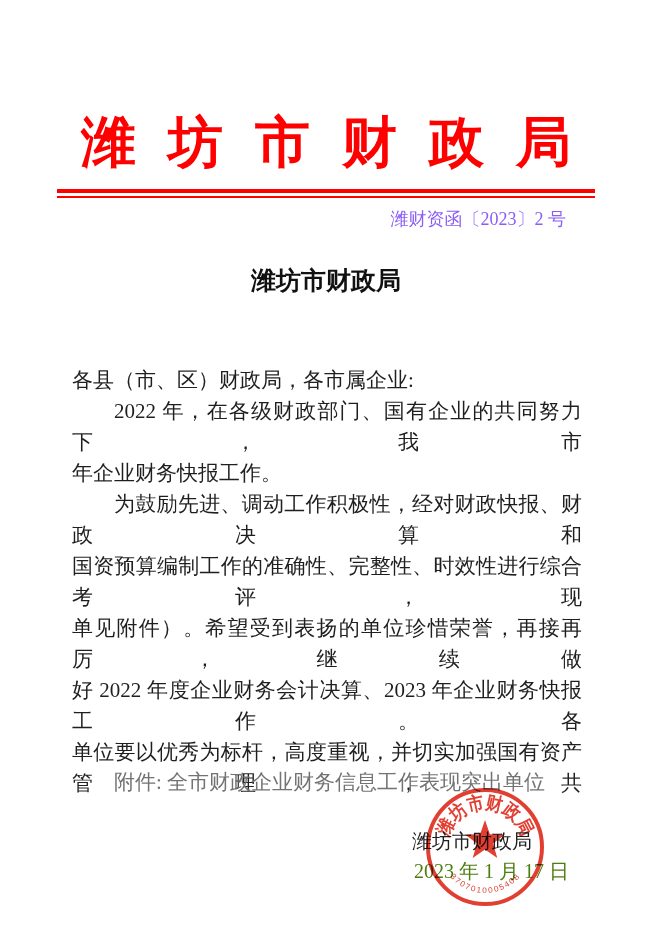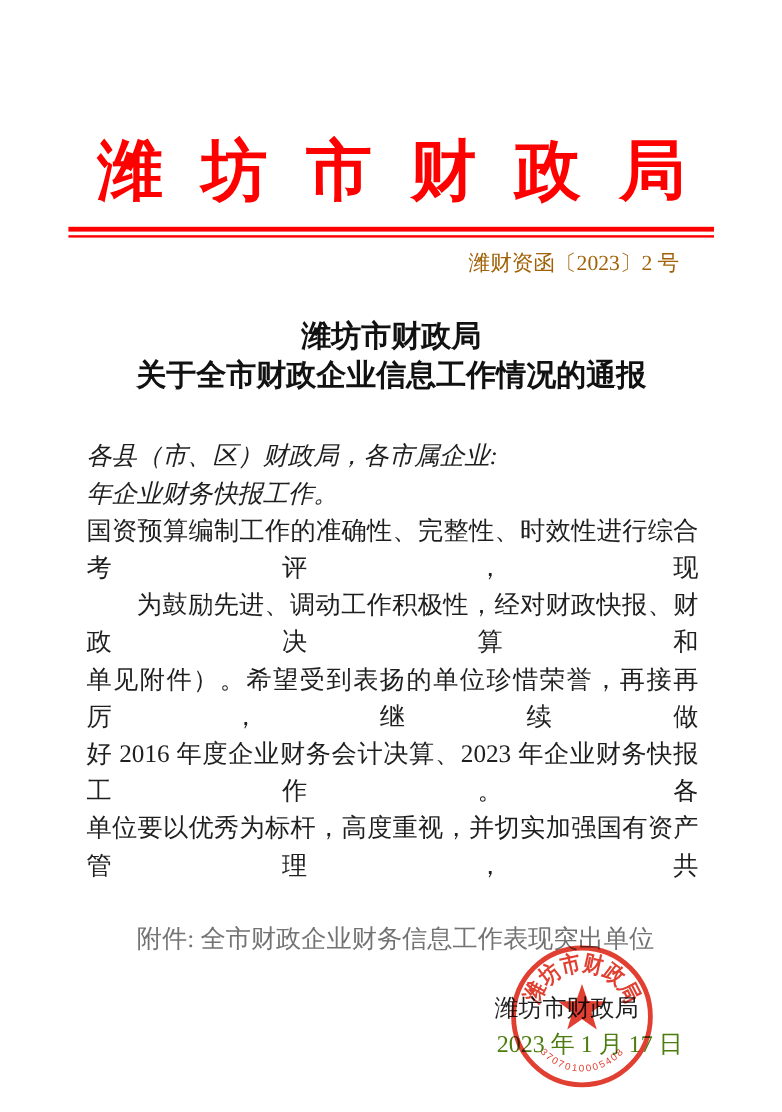--- a/index.html
+++ b/index.html
@@ -26,21 +26,21 @@
   }
   .agency-header .spread { letter-spacing: 32px; margin-right: -32px; }
   .red-divider { position: absolute; left: 57px; top: 149px; width: 538px; }
   .red-divider .thick { height: 4px; background: #fe0000; }
   .red-divider .thin  { height: 2px; background: #fe0000; margin-top: 3px; }
   .doc-number {
     position: absolute;
     top: 168px; right: 86px;
     font-size: 18px;
     line-height: 23px;
-    color: #a16207;
+    color: #8b5cf6;
     white-space: nowrap;
   }
   
   .document-title {
     position: absolute;
     top: 224px; left: 0; width: 652px;
     text-align: center;
     font-weight: bold;
     font-size: 25px;
     line-height: 33px;
@@ -50,21 +50,21 @@
   .body-block {
     position: absolute;
     top: 325px; left: 72px; width: 510px;
     font-size: 21px;
     line-height: 31px;
     color: #1f1f1f;
   }
   .line { width: 510px; }
   .line.fill { text-align: justify; text-align-last: justify; }
   .line.ind  { text-indent: 2em; }
-  .line.end  { text-align: center; text-align-last: left; font-style: italic; }
+  .line.end  { text-align: center; text-align-last: left; }
   .attachment-line {
     position: absolute;
     top: 727px; left: 72px; width: 510px;
     font-size: 21px;
     line-height: 31px;
     text-indent: 2em;
     color: #737373;
   }
   
   .signature-agency {
@@ -106,35 +106,35 @@
 
   <div class="red-divider">
     <div class="thick"></div>
     <div class="thin"></div>
   </div>
 
   <div class="doc-number">潍财资函〔2023〕2 号</div>
 
   <div class="document-title">
     <div>潍坊市财政局</div>
-    <div>关于全市财政企业信息工作情况的通报</div>
   </div>
 
   <div class="body-block">
     <div class="line end">各县（市、区）财政局，各市属企业:</div>
 
     <div>
+      <div class="line fill ind">2022 年，在各级财政部门、国有企业的共同努力下，我市</div>
       <div class="line end">年企业财务快报工作。</div>
     </div>
 
     <div>
+      <div class="line fill ind">为鼓励先进、调动工作积极性，经对财政快报、财政决算和</div>
       <div class="line fill">国资预算编制工作的准确性、完整性、时效性进行综合考评，现</div>
-      <div class="line fill ind">为鼓励先进、调动工作积极性，经对财政快报、财政决算和</div>
       <div class="line fill">单见附件）。希望受到表扬的单位珍惜荣誉，再接再厉，继续做</div>
-      <div class="line fill">好 2016 年度企业财务会计决算、2023 年企业财务快报工作。各</div>
+      <div class="line fill">好 2022 年度企业财务会计决算、2023 年企业财务快报工作。各</div>
       <div class="line fill">单位要以优秀为标杆，高度重视，并切实加强国有资产管理，共</div>
 
     </div>
   </div>
 
   <div class="attachment-line">附件: 全市财政企业财务信息工作表现突出单位</div>
 
   <div class="signature-agency">潍坊市财政局</div>
   <div class="signature-date">2023 年 1 月 17 日</div>
 

